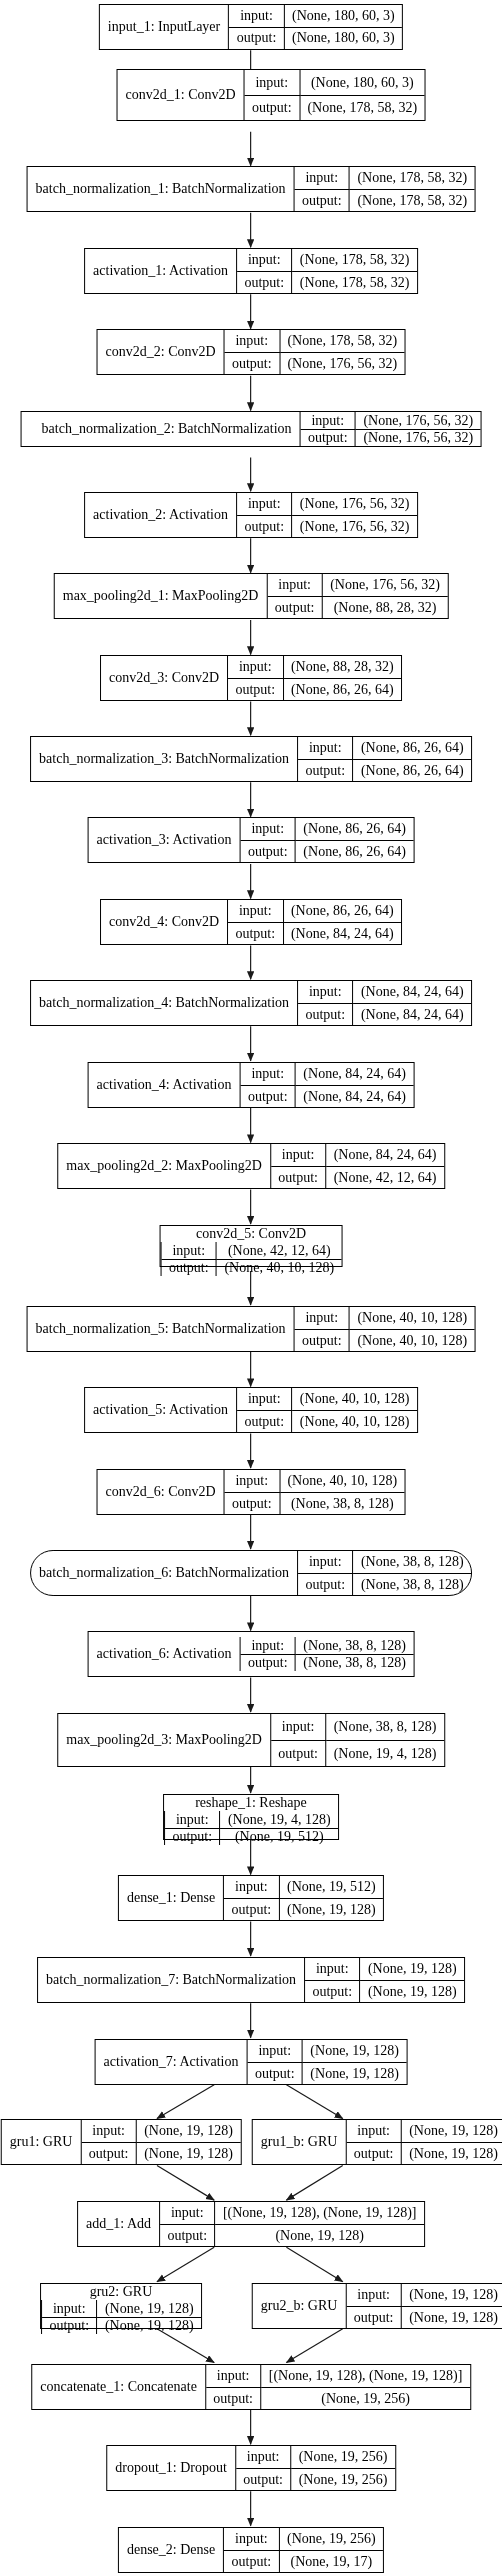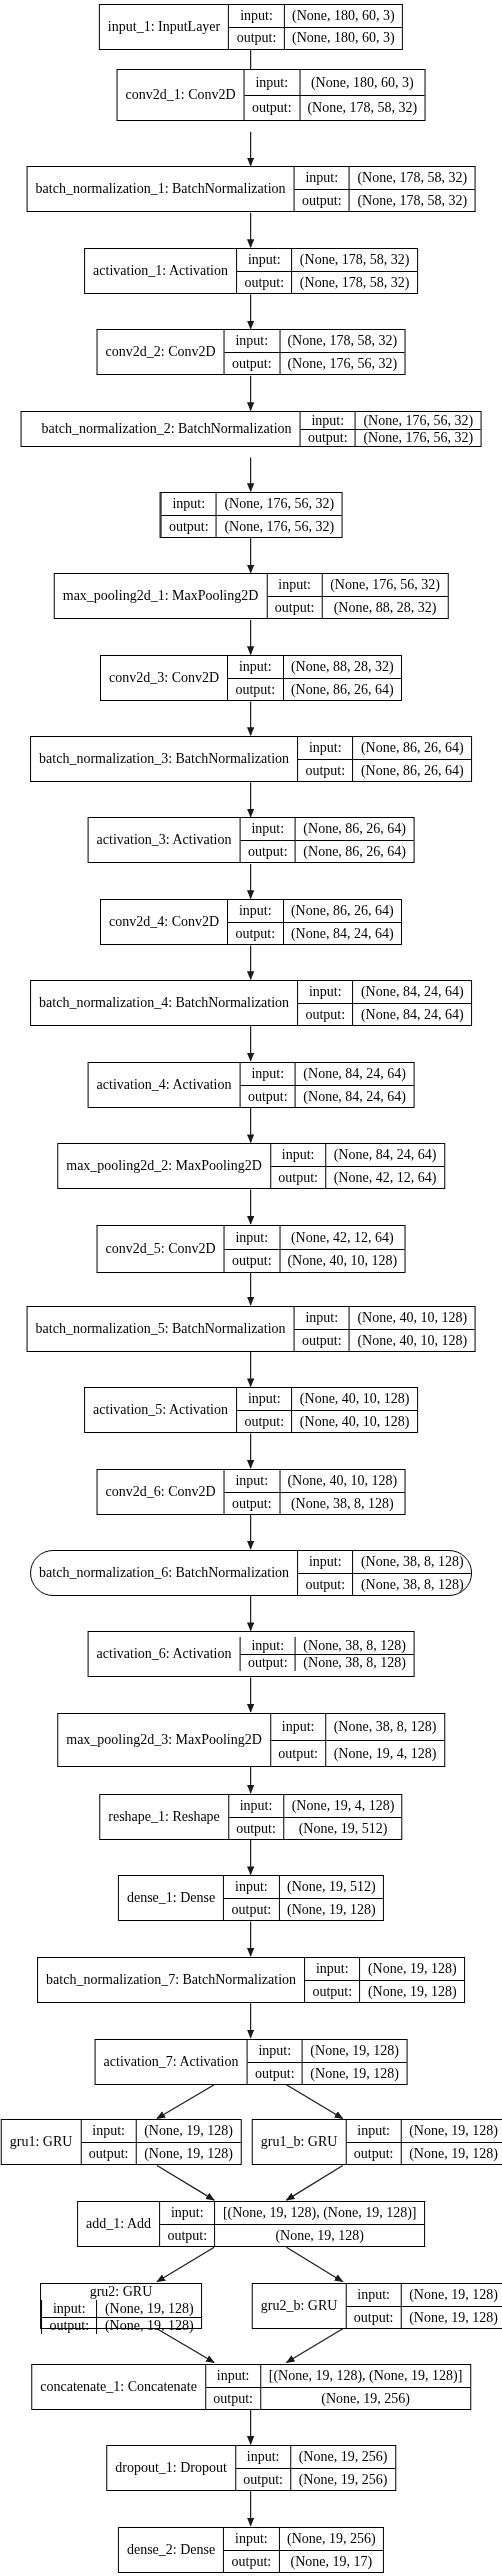--- a/index.html
+++ b/index.html
@@ -148,20 +148,21 @@
       <div class="node" style="top: 411px; left: 251px; height: 36px; padding-left: 12px;">
         <div class="lbl">batch_normalization_2: BatchNormalization</div>
         <div class="iog">
           <div class="io">input:</div>
           <div class="sh">(None, 176, 56, 32)</div>
           <div class="io ot">output:</div>
           <div class="sh ot">(None, 176, 56, 32)</div>
         </div>
       </div>
       <div class="node" style="top: 492px; left: 251px; height: 46px;">
+        <div class="lbl">activation_2: Activation</div>
         <div class="iog">
           <div class="io">input:</div>
           <div class="sh">(None, 176, 56, 32)</div>
           <div class="io ot">output:</div>
           <div class="sh ot">(None, 176, 56, 32)</div>
         </div>
       </div>
       <div class="node" style="top: 573px; left: 251px; height: 46px;">
         <div class="lbl">max_pooling2d_1: MaxPooling2D</div>
         <div class="iog">
@@ -227,21 +228,21 @@
       </div>
       <div class="node" style="top: 1143px; left: 251px; height: 46px;">
         <div class="lbl">max_pooling2d_2: MaxPooling2D</div>
         <div class="iog">
           <div class="io">input:</div>
           <div class="sh">(None, 84, 24, 64)</div>
           <div class="io ot">output:</div>
           <div class="sh ot">(None, 42, 12, 64)</div>
         </div>
       </div>
-      <div class="node" style="top: 1225px; left: 251px; height: 48px;">
+      <div class="node" style="top: 1225px; left: 251px; height: 42px; flex-direction: column;">
         <div class="lbl">conv2d_5: Conv2D</div>
         <div class="iog">
           <div class="io">input:</div>
           <div class="sh">(None, 42, 12, 64)</div>
           <div class="io ot">output:</div>
           <div class="sh ot">(None, 40, 10, 128)</div>
         </div>
       </div>
       <div class="node" style="top: 1306px; left: 251px; height: 46px;">
         <div class="lbl">batch_normalization_5: BatchNormalization</div>
@@ -290,21 +291,21 @@
       </div>
       <div class="node" style="top: 1713px; left: 251px; height: 54px;">
         <div class="lbl">max_pooling2d_3: MaxPooling2D</div>
         <div class="iog">
           <div class="io">input:</div>
           <div class="sh">(None, 38, 8, 128)</div>
           <div class="io ot">output:</div>
           <div class="sh ot">(None, 19, 4, 128)</div>
         </div>
       </div>
-      <div class="node" style="top: 1794px; left: 251px; height: 46px;">
+      <div class="node" style="top: 1794px; left: 251px; height: 46px; flex-direction: column;">
         <div class="lbl">reshape_1: Reshape</div>
         <div class="iog">
           <div class="io">input:</div>
           <div class="sh">(None, 19, 4, 128)</div>
           <div class="io ot">output:</div>
           <div class="sh ot">(None, 19, 512)</div>
         </div>
       </div>
       <div class="node" style="top: 1875px; left: 251px; height: 46px;">
         <div class="lbl">dense_1: Dense</div>

